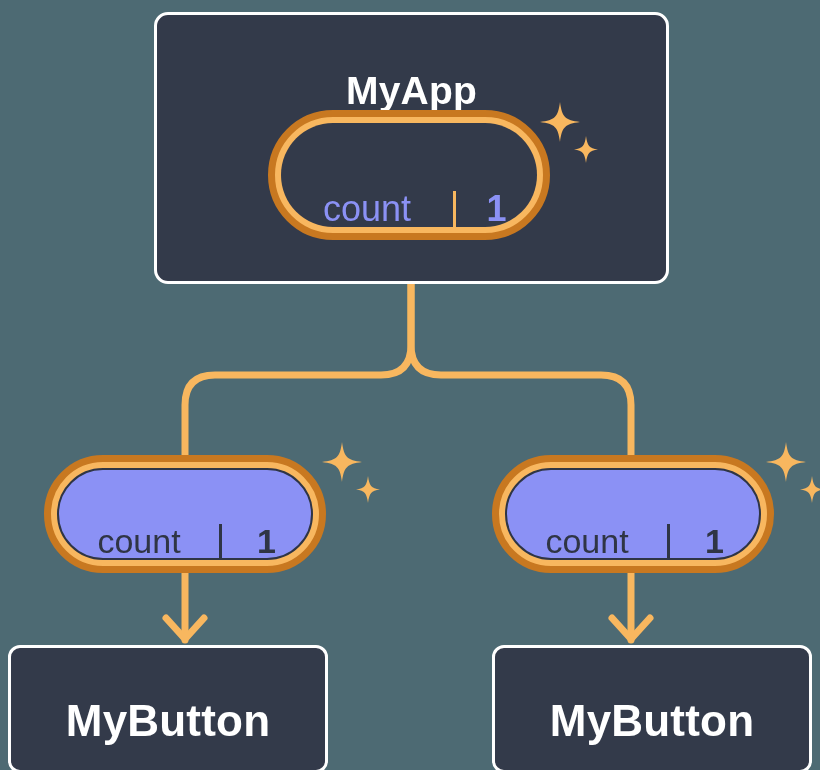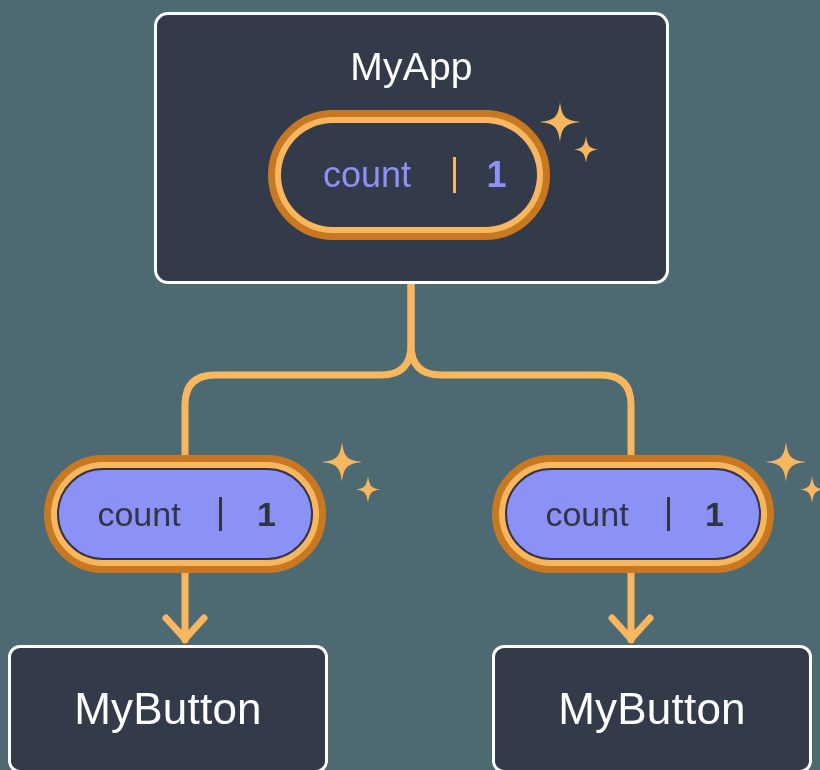--- a/index.html
+++ b/index.html
@@ -39,24 +39,25 @@
     background: #333a4a;
     border: 3px solid #ffffff;
     border-radius: 14px;
     display: flex;
     flex-direction: column;
     align-items: center;
   }
   .comp-title {
     color: #ffffff;
     font-size: 39px;
-    font-weight: 400;
+    font-weight: 700;
     letter-spacing: 0.2px;
     line-height: 1;
     white-space: nowrap;
+    margin-top: 24px;
   }
 
   #app-box {
     left: 154px;
     top: 12px;
     width: 515px;
     height: 272px;
     padding-top: 32px;
   }
 
@@ -78,21 +79,21 @@
     border-radius: 999px;
     border: 7px solid #c87820;
     background: #f8b75f;      
     padding: 6px;
     display: flex;
     align-items: stretch;
   }
   .pill-inner {
     flex: 1;
     display: flex;
-    align-items: center;
+    align-items: flex-end;
     border-radius: 999px;
     overflow: hidden;
   }
   .pill-key, .pill-val {
     display: flex;
     align-items: center;
     justify-content: center;
     line-height: 1;
     white-space: nowrap;
   }

